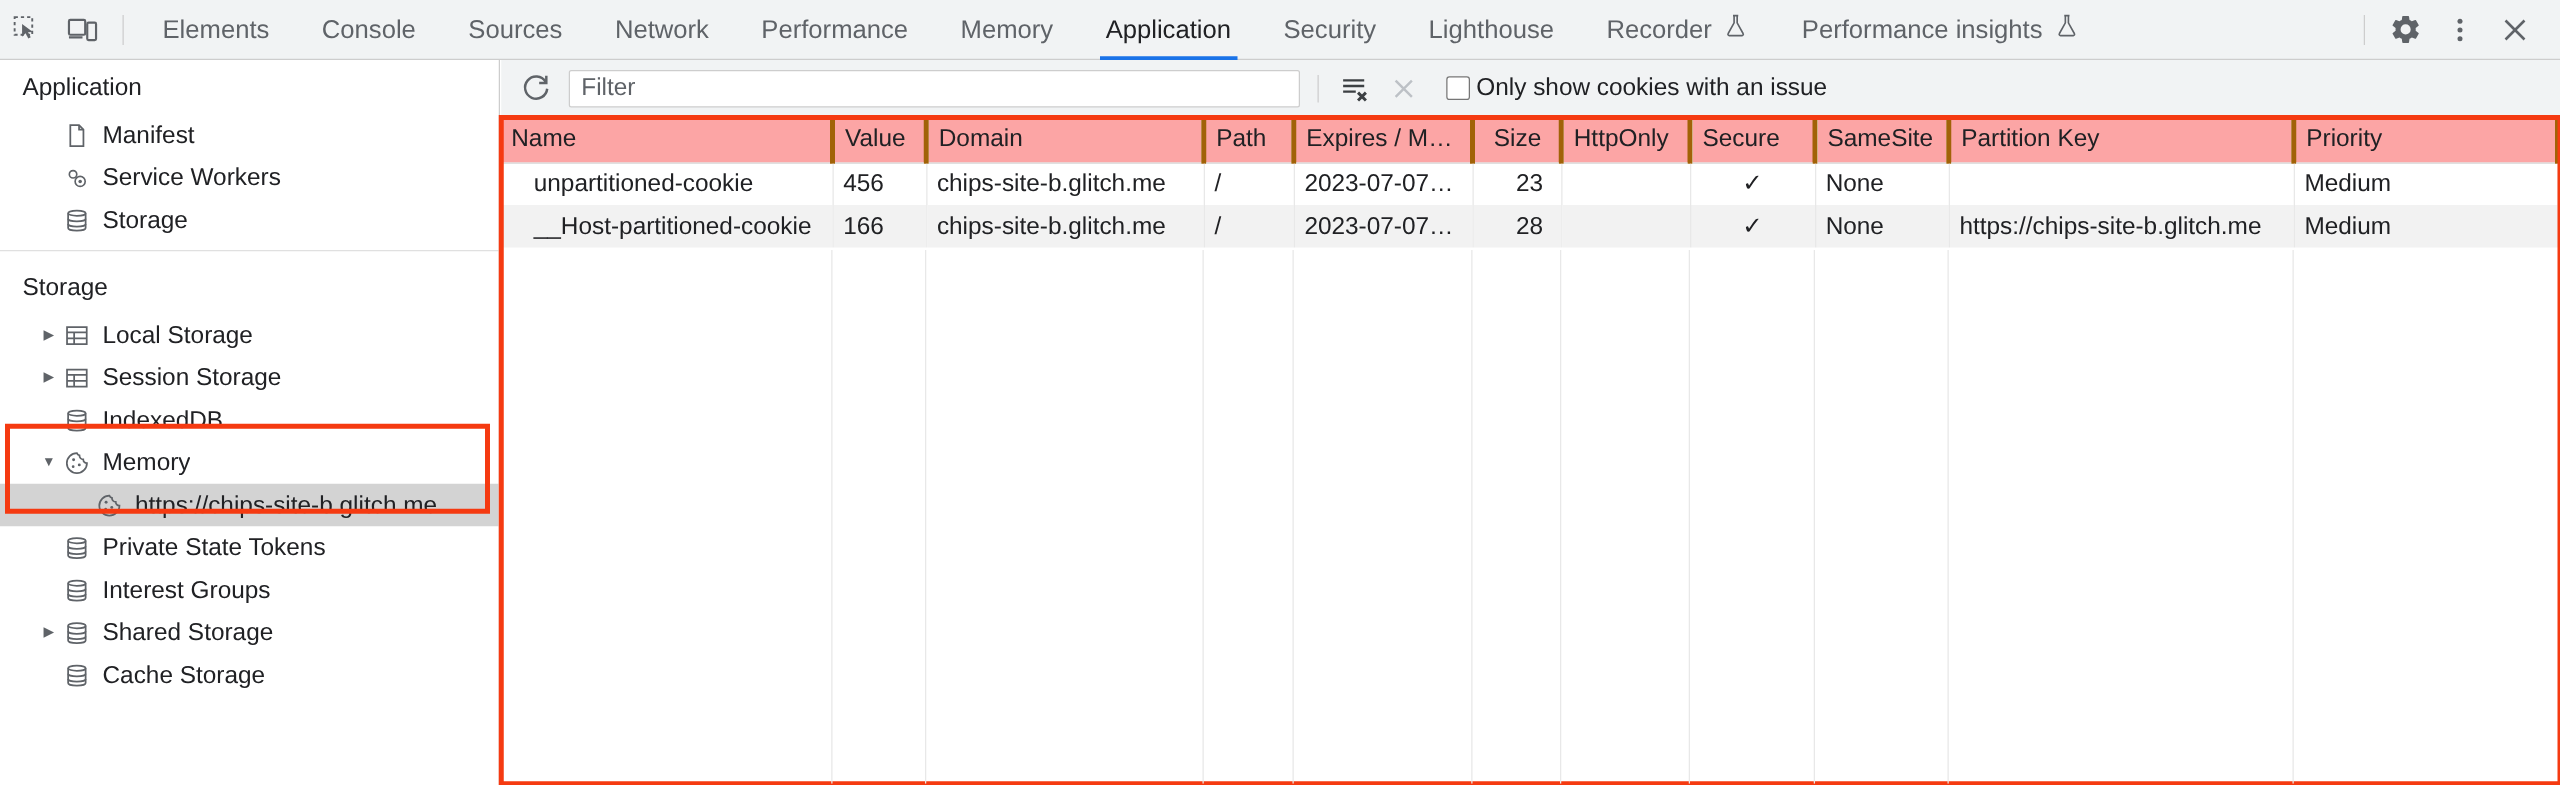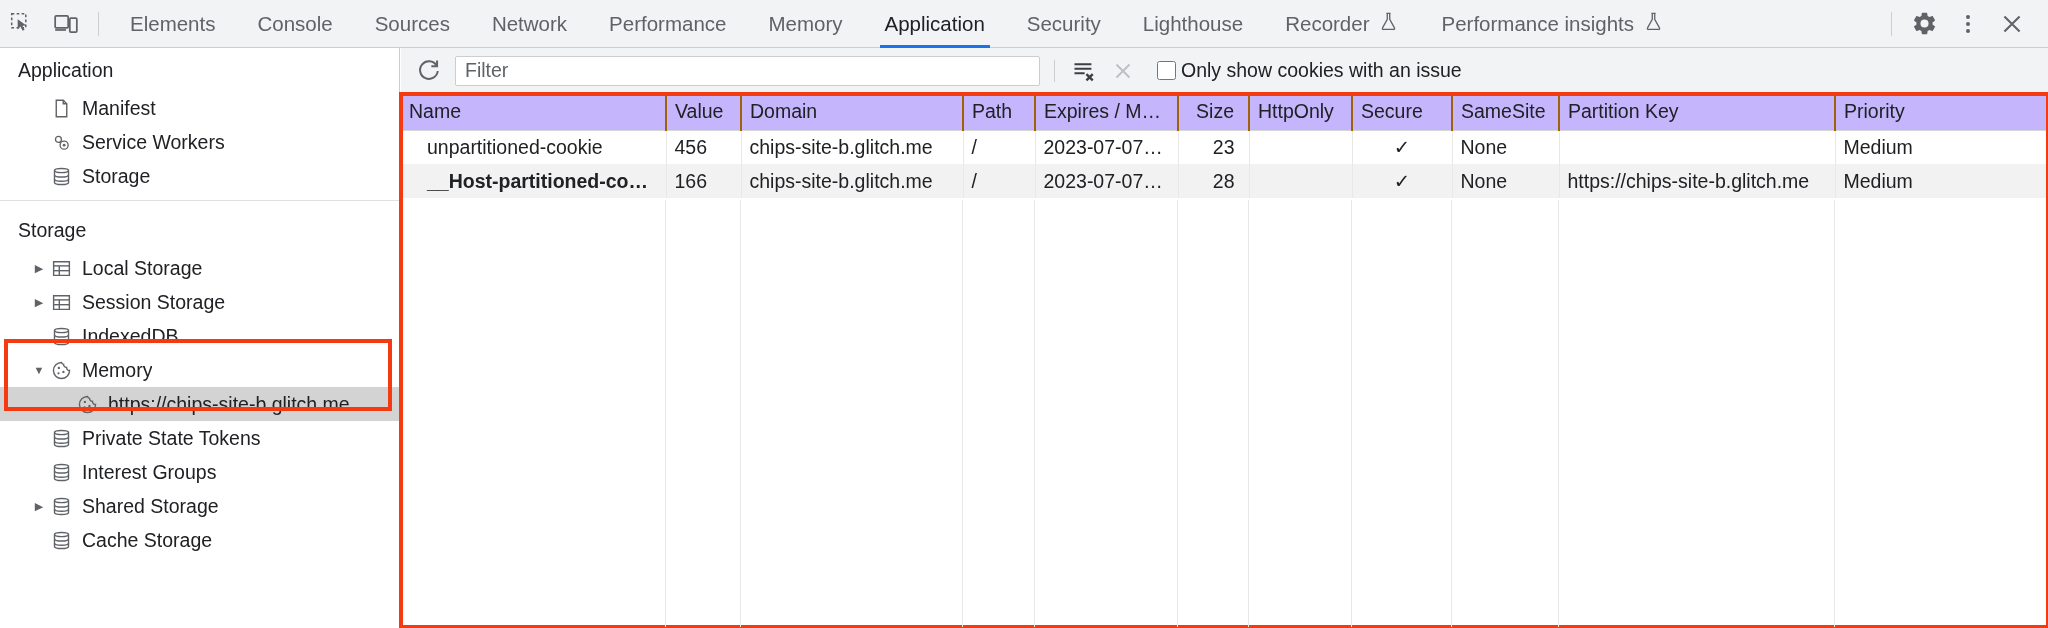--- a/index.html
+++ b/index.html
@@ -124,42 +124,42 @@
     outline: 4px solid #f53a11;
     outline-offset: -2px;
     overflow: hidden;
   }
   table.cookies {
     width: 100%; border-collapse: collapse;
     table-layout: fixed;
     font-size: 19.5px; color: #202124;
   }
   table.cookies th {
-    background: #c4b5fd;
+    background: #fca5a5;
     font-weight: normal;
     text-align: left;
     height: 36px;
     padding: 0 8px;
-    border-right: 2px solid #a16207;
+    border-right: 4px solid #a16207;
     border-bottom: 1px solid #d6d6d6;
     white-space: nowrap; overflow: hidden; text-overflow: ellipsis;
     cursor: pointer;
   }
   table.cookies td {
     height: 34px;
     padding: 0 8px;
     border-right: 1px solid #e8e8e8;
     white-space: nowrap; overflow: hidden; text-overflow: ellipsis;
   }
   table.cookies td.num { text-align: right; padding-right: 14px; }
   table.cookies td.ctr { text-align: center; }
   table.cookies th.num { text-align: right; padding-right: 14px; }
   tr.row-even td { background: #ffffff; }
   tr.row-odd  td { background: #f2f2f2; }
-  tr.row-odd td:first-child { padding-left: 26px; font-weight: bold; }
+  tr.row-odd td:first-child { padding-left: 26px; }
   tr.row-even td:first-child { padding-left: 26px; }
   .filler { position: absolute; left: 0; right: 0; bottom: 0; top: 106px;
             display: flex; pointer-events: none; }
   .filler > div { border-right: 1px solid #e8e8e8; height: 100%; }
 </style>
 </head>
 <body>
 
 <div id="devtools-tabbar">
   <div class="tb-icon-btn">

